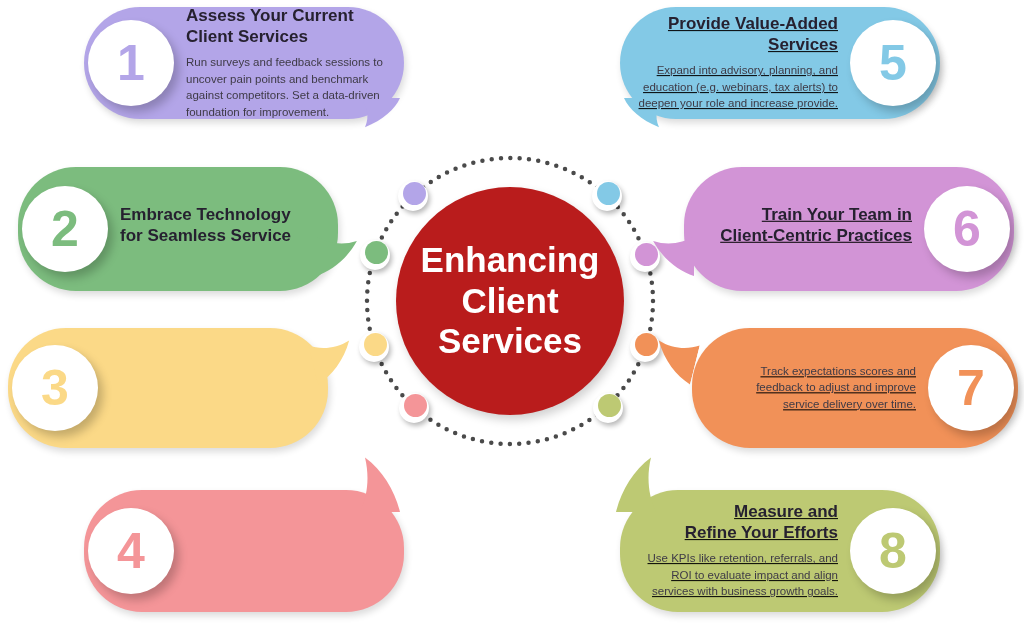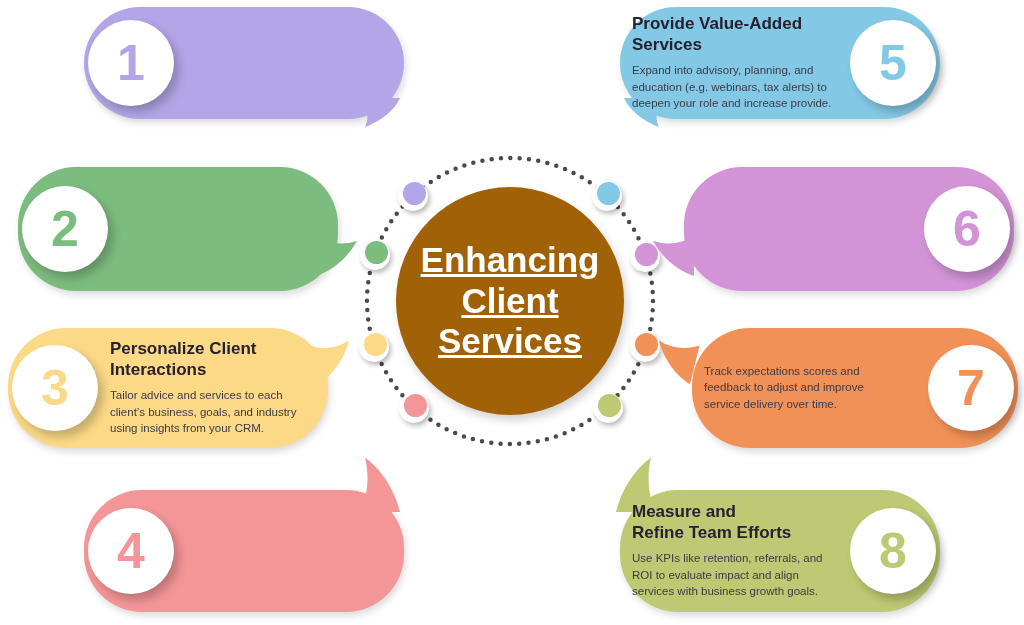--- a/index.html
+++ b/index.html
@@ -16,21 +16,21 @@
     position:absolute;left:4px;top:50%;transform:translateY(-50%);
     width:86px;height:86px;border-radius:50%;background:#ffffff;
     display:flex;align-items:center;justify-content:center;
     box-shadow:5px 6px 10px rgba(0,0,0,0.22);
   }
   .num span{font-size:50px;font-weight:700;color:var(--c);line-height:1;}
   .bubble.right .num{left:auto;right:4px;}
   .text{
     position:absolute;left:102px;right:12px;top:50%;transform:translateY(-50%);
   }
-  .bubble.right .text{left:12px;right:102px;text-align:left;}
+  .bubble.right .text{left:12px;right:102px;text-align:right;text-decoration:underline;}
   .title{
     font-size:17px;font-weight:700;color:#262130;line-height:1.22;
     white-space:pre;margin-bottom:7px;
   }
   .body{
     font-size:11.5px;color:#3e3a46;line-height:1.43;white-space:pre;
   }
   
   .b1{left:84px;top:7px;width:320px;height:112px;}
   .b2{left:18px;top:167px;width:320px;height:124px;}
@@ -76,21 +76,21 @@
 </style>
 </head>
 <body>
 
 <div id="canvas">
 
   <svg class="ring-svg" width="340" height="340">
     <circle cx="170" cy="170" r="143" fill="none" stroke="#4a4a4a" stroke-width="4.5" stroke-linecap="round" stroke-dasharray="0 9.36"></circle>
   </svg>
 
-  <div class="center-circle" style="background: #a16207; color: rgb(255, 255, 255); text-decoration: underline;">
+  <div class="center-circle" style="background: #b91c1c; color: rgb(255, 255, 255);">
     <div class="center-title">Enhancing
 Client
 Services</div>
   </div>
 
   <div class="ring-dot-wrap dp1">
       <div class="ring-dot" style="--c: #b3a5e8;"></div>
     </div>
   <div class="ring-dot-wrap dp2">
       <div class="ring-dot" style="--c: #83c9e6;"></div>
@@ -114,47 +114,50 @@
       <div class="ring-dot" style="--c: #bdc973;"></div>
     </div>
 
   <div class="bubble b1" style="--c: #b3a5e8;">
     <svg class="tail tail-b1" width="48" height="30" viewBox="0 0 48 38" preserveAspectRatio="none">
         <path d="M6 0 L46 0 C41 14 29 28 11 37 C16 23 13 10 6 0 Z"></path>
       </svg>
     <div class="num">
         <span>1</span>
       </div>
+    <div class="text">
+      <div class="title">Assess Your Current
+Client Services</div>
+      <div class="body">Run surveys and feedback sessions to
+uncover pain points and benchmark
+against competitors. Set a data-driven
+foundation for improvement.</div>
+    </div>
   </div>
 
   <div class="bubble b2" style="--c: #7cbc7e;">
     <svg class="tail tail-b2" width="42" height="48" viewBox="0 0 38 48" preserveAspectRatio="none">
         <path d="M0 6 L0 46 C14 41 28 29 37 11 C23 16 10 13 0 6 Z"></path>
       </svg>
     <div class="num">
         <span>2</span>
       </div>
     <div class="text">
+      <div class="title">Embrace Technology
+for Seamless Service</div>
     </div>
   </div>
 
   <div class="bubble b3" style="--c: #fbd987;">
     <svg class="tail tail-b3" width="42" height="48" viewBox="0 0 38 48" preserveAspectRatio="none">
         <path d="M0 6 L0 46 C14 41 28 29 37 11 C23 16 10 13 0 6 Z"></path>
       </svg>
     <div class="num">
         <span>3</span>
       </div>
-    <div class="text">
-      <div class="title">Personalize Client
-Interactions</div>
-      <div class="body">Tailor advice and services to each
-client’s business, goals, and industry
-using insights from your CRM.</div>
-    </div>
   </div>
 
   <div class="bubble b4" style="--c: #f49598;">
     <svg class="tail tail-b4" width="48" height="56" viewBox="0 0 48 38" preserveAspectRatio="none">
         <path d="M6 0 L46 0 C41 14 29 28 11 37 C16 23 13 10 6 0 Z"></path>
       </svg>
     <div class="num">
         <span>4</span>
       </div>
     <div class="text">
@@ -178,20 +181,22 @@
   </div>
 
   <div class="bubble b6 right" style="--c: #d294d6;">
     <svg class="tail tail-b6" width="42" height="48" viewBox="0 0 38 48" preserveAspectRatio="none">
         <path d="M0 6 L0 46 C14 41 28 29 37 11 C23 16 10 13 0 6 Z"></path>
       </svg>
     <div class="num">
         <span>6</span>
       </div>
     <div class="text">
+      <div class="title">Train Your Team in
+Client-Centric Practices</div>
     </div>
   </div>
 
   <div class="bubble b7 right" style="--c: #f19158;">
     <svg class="tail tail-b7" width="42" height="48" viewBox="0 0 38 48" preserveAspectRatio="none">
         <path d="M0 6 L0 46 C14 41 28 29 37 11 C23 16 10 13 0 6 Z"></path>
       </svg>
     <div class="num">
         <span>7</span>
       </div>
@@ -204,20 +209,20 @@
 
   <div class="bubble b8 right" style="--c: #bdc973;">
     <svg class="tail tail-b8" width="48" height="56" viewBox="0 0 48 38" preserveAspectRatio="none">
         <path d="M6 0 L46 0 C41 14 29 28 11 37 C16 23 13 10 6 0 Z"></path>
       </svg>
     <div class="num">
         <span>8</span>
       </div>
     <div class="text">
       <div class="title">Measure and
-Refine Team Efforts</div>
+Refine Your Efforts</div>
       <div class="body">Use KPIs like retention, referrals, and
 ROI to evaluate impact and align
 services with business growth goals.</div>
     </div>
   </div>
 
 </div>
 
 </body></html>

